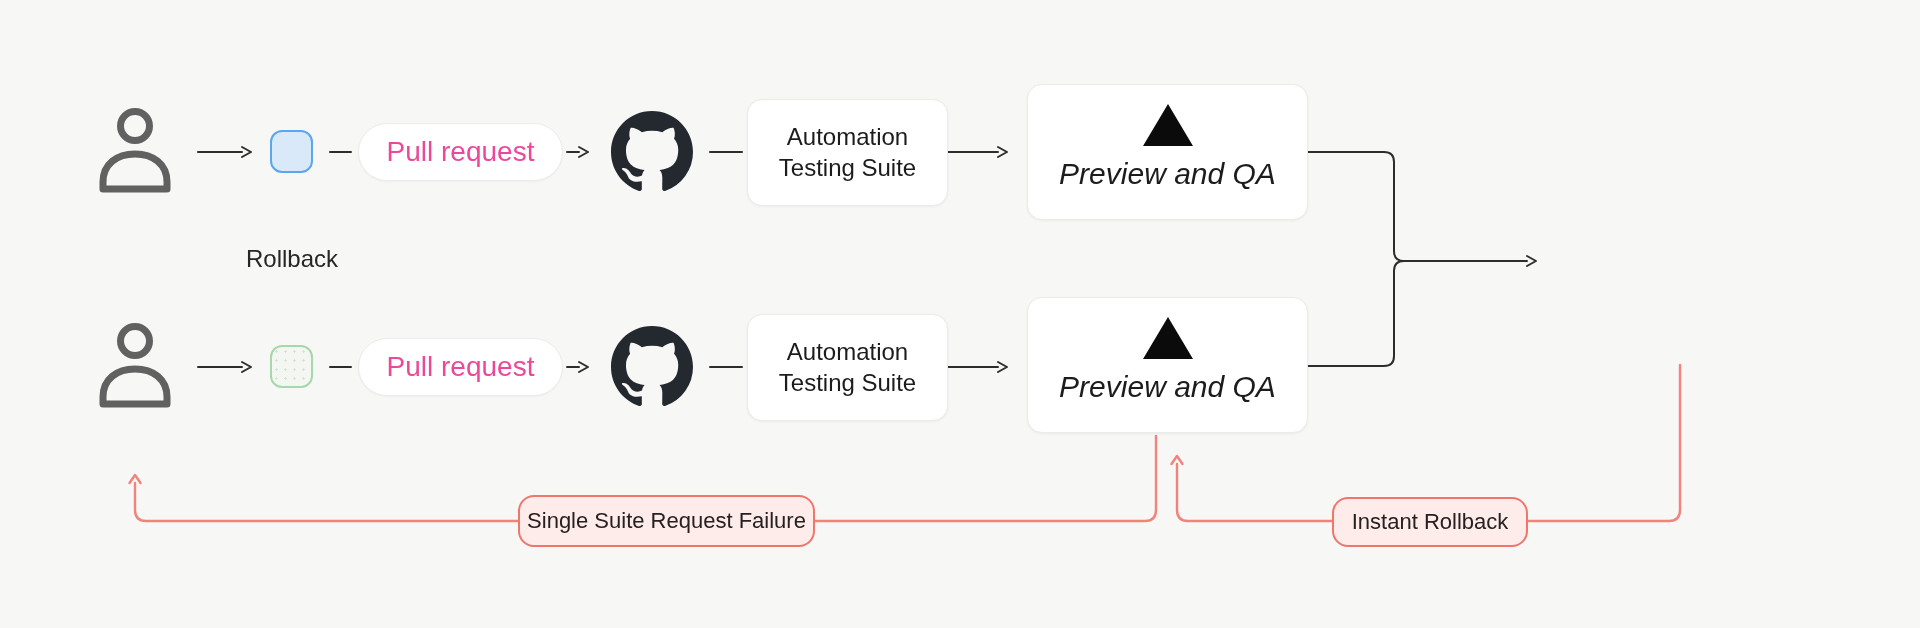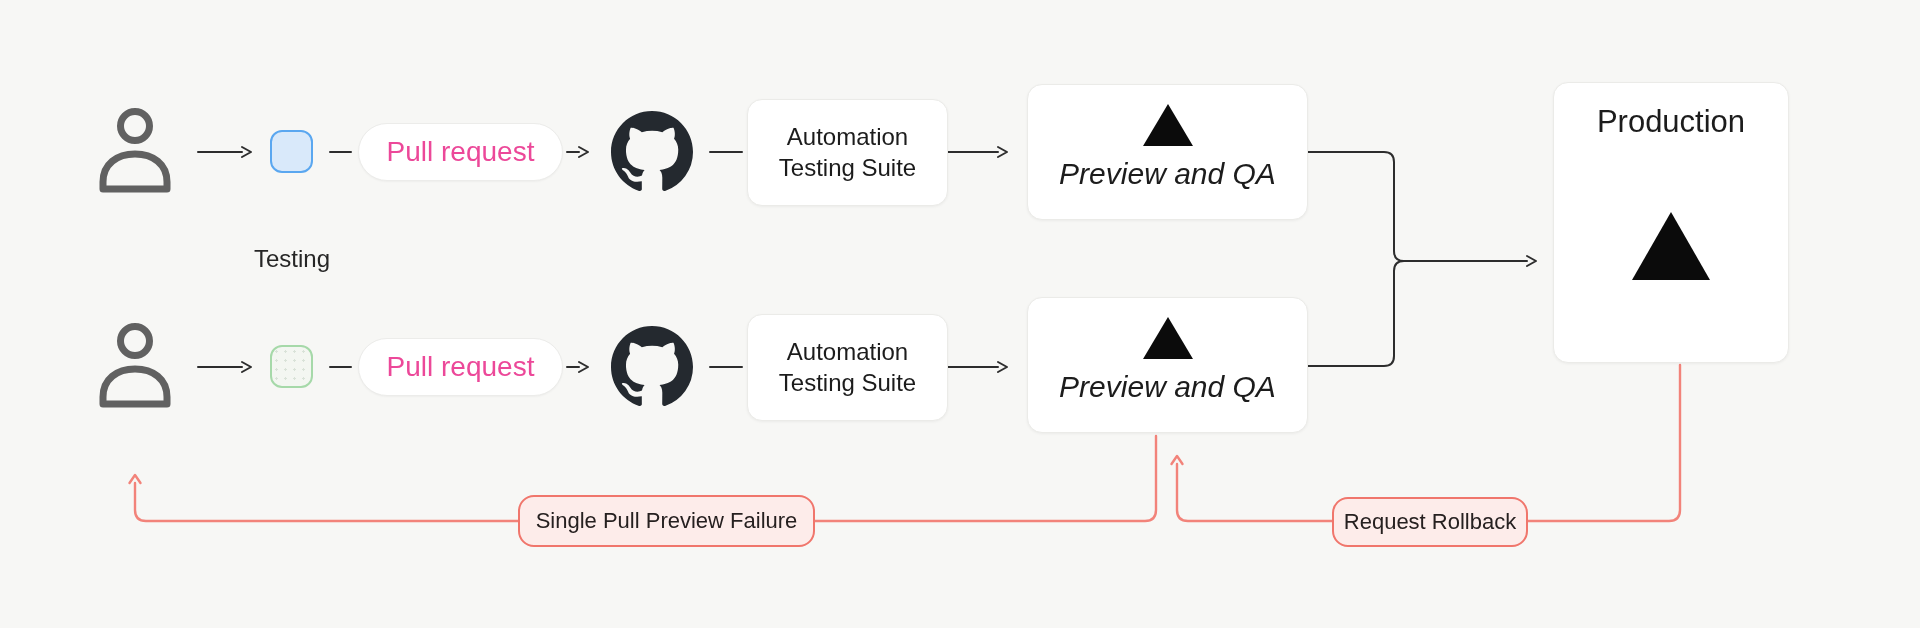--- a/index.html
+++ b/index.html
@@ -135,32 +135,24 @@
 
   <div class="node preview" style="left:1027px;top:297px;width:281px;height:136px;">
     <span>
       <svg width="50" height="42" viewBox="0 0 50 42">
           <polygon points="25,0 50,42 0,42" fill="#0b0b0b"></polygon>
         </svg>
     </span>
     <span class="plabel">Preview and QA</span>
   </div>
 
-  <div class="features">Testing</div>
+  <div class="features">Rollback</div>
 
-  <div class="node production" style="left:1553px;top:82px;width:236px;height:281px;">
-    <span class="plabel">Production</span>
-    <span class="tri">
-      <svg width="78" height="68" viewBox="0 0 78 68">
-          <polygon points="39,0 78,68 0,68" fill="#0b0b0b"></polygon>
-        </svg>
-    </span>
-  </div>
 
   <div class="redlabel lbl-failure">
-    <span>Single Pull Preview Failure</span>
+    <span>Single Suite Request Failure</span>
   </div>
 
   <div class="redlabel lbl-rollback">
-    <span>Request Rollback</span>
+    <span>Instant Rollback</span>
   </div>
 
 </div>
 
 </body></html>

